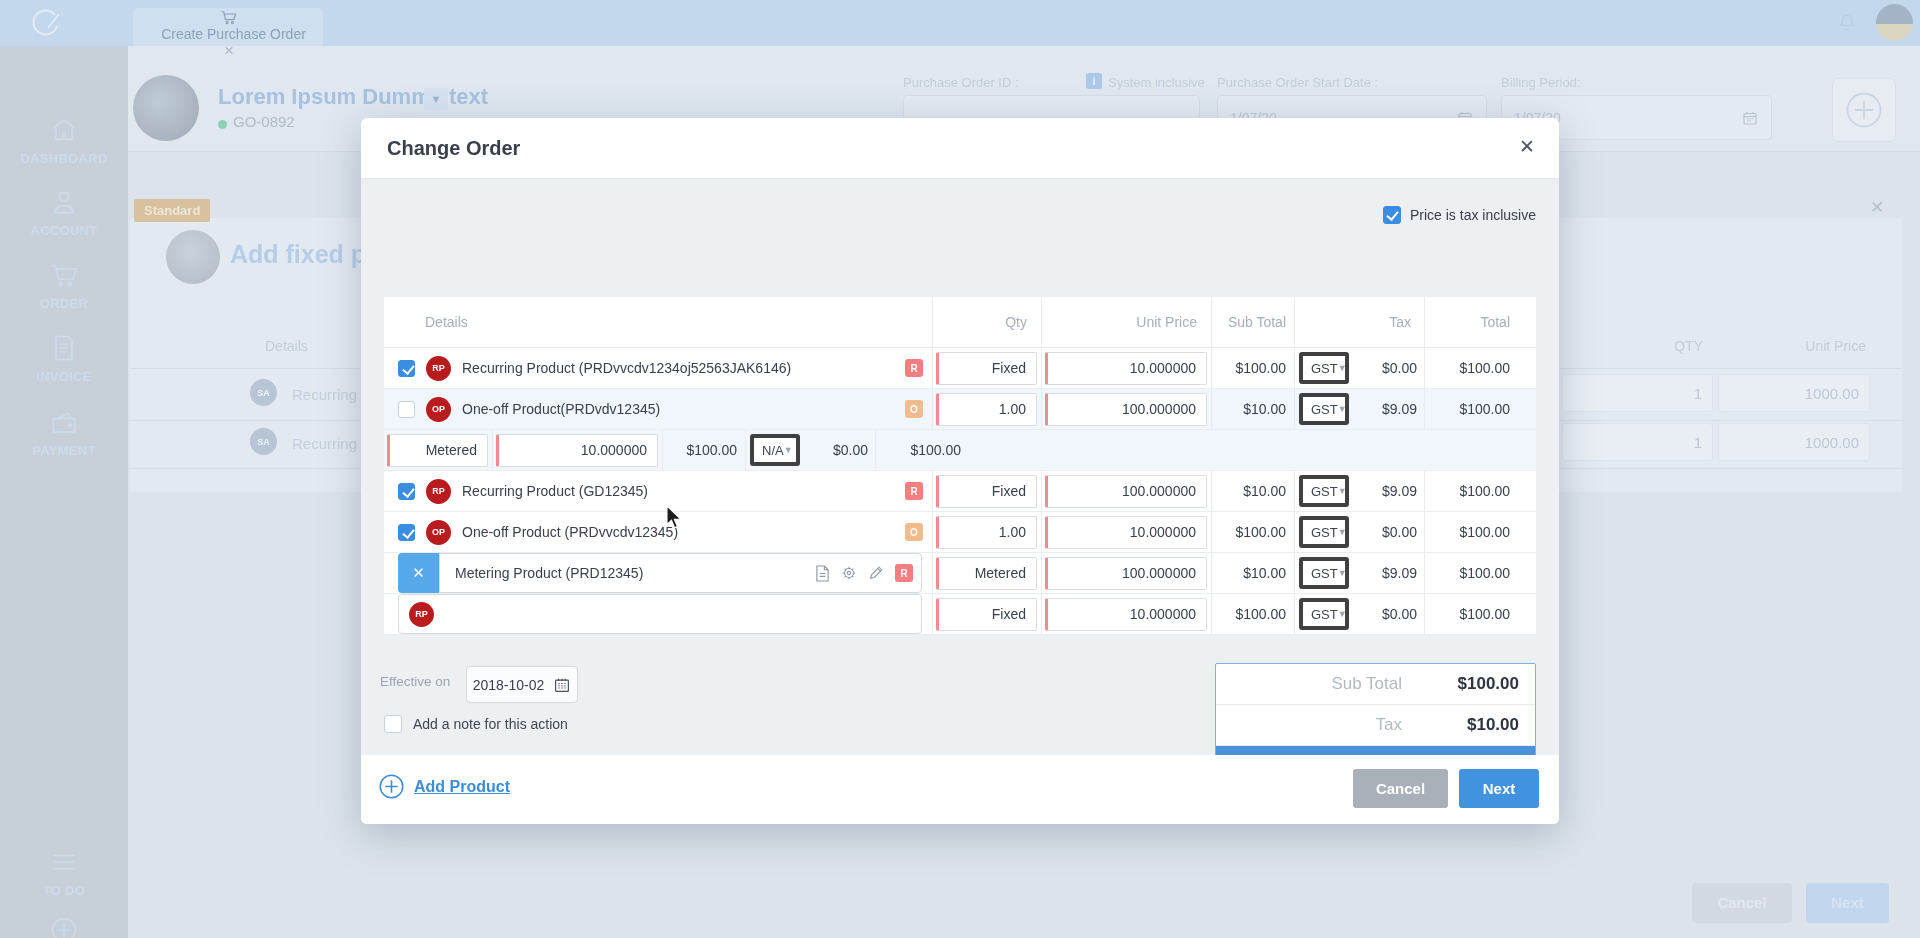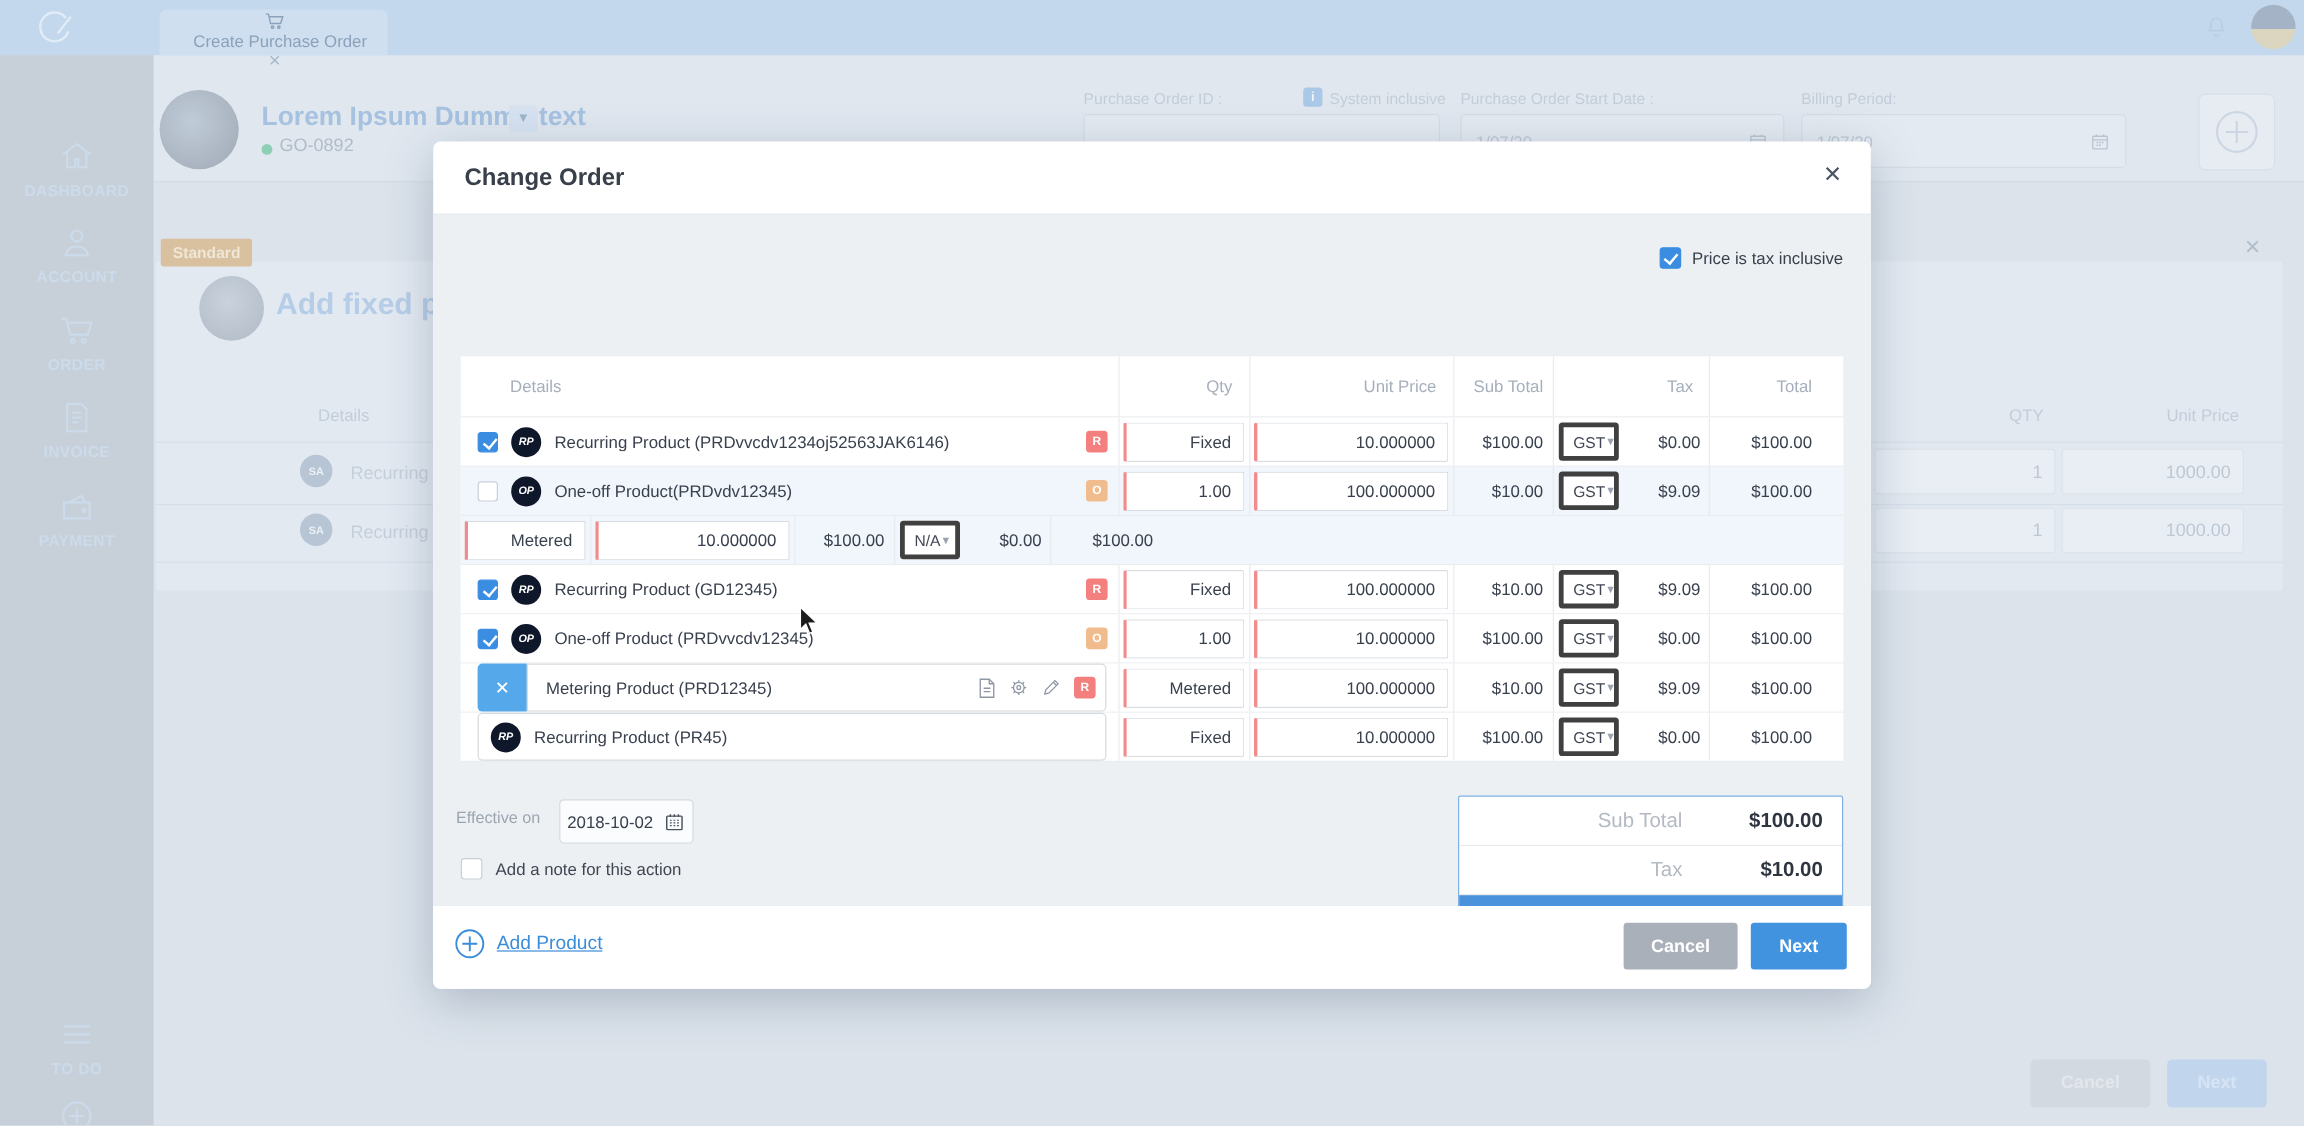--- a/index.html
+++ b/index.html
@@ -70,21 +70,21 @@
   .mrow.hl { background:#f0f6fb; }
   .cell { height:100%; border-right:1px solid #e9ecef; display:flex; align-items:center; }
   .cell:last-child { border-right:none; }
   .c-details { width:549px; padding-left:14px; }
   .thead .c-details { padding-left:41px; }
   .c-qty { width:109px; justify-content:flex-end; padding-right:14px; }
   .c-price { width:170px; justify-content:flex-end; padding-right:14px; }
   .c-sub { width:83px; justify-content:flex-end; padding-right:8px; }
   .c-tax { width:130px; justify-content:space-between; padding:0 7px 0 4px; }
   .c-total { width:111px; justify-content:flex-end; padding-right:26px; }
-  .cbadge { width:25px; height:25px; border-radius:50%; background:#0f172a; color:#fff; font-size:9px; font-weight:bold; display:flex; align-items:center; justify-content:center; margin-left:11px; flex:none;font-style:italic; }
+  .cbadge { width:25px; height:25px; border-radius:50%; background:#b91c1c; color:#fff; font-size:9px; font-weight:bold; display:flex; align-items:center; justify-content:center; margin-left:11px; flex:none; }
   .pname { font-size:14px; color:#39414e; margin-left:11px; white-space:nowrap; overflow:hidden; flex:1; }
   .tag { width:18px; height:18px; border-radius:3px; color:#fff; font-size:10px; font-weight:bold; display:flex; align-items:center; justify-content:center; margin-right:9px; flex:none; }
   .tinput { height:33px; background:#fff; border:1px solid #d9dde2; border-left:3px solid #f28b8b; border-radius:2px; font-size:14px; color:#39414e; display:flex; align-items:center; justify-content:flex-end; padding:0 10px; }
   .c-qty .tinput { width:101px; margin-right:-10px; }
   .c-price .tinput { width:162px; margin-right:-10px; }
   .money { font-size:14px; color:#39414e; }
   .tselect { width:50px; height:32px; border:4px solid #404040; border-radius:3px; background:#fff; display:flex; align-items:center; padding:0 6px 0 8px; font-size:13px; color:#3f4652; }
   .tselect .sel-caret { margin-left:auto; font-size:9px; color:#9aa3ae; }
   .xbtn { width:41px; height:40px; background:#55a8e9; border-radius:4px 0 0 4px; color:#fff; font-size:15px; display:flex; align-items:center; justify-content:center; flex:none; }
   .editbox { height:40px; border:1px solid #d6dade; border-radius:0 4px 4px 0; background:#fff; display:flex; align-items:center; flex:1; margin-right:10px; }
@@ -101,21 +101,21 @@
   .totals { position:absolute; left:854px; top:484px; width:321px; border:1.5px solid #7fb0e4; border-radius:2px; background:#fff; }
   .t-row { height:41px; display:flex; align-items:center; border-bottom:1px solid #e8eaee; }
   .t-row:last-child { border-bottom:none; }
   .t-label { width:186px; text-align:right; font-size:17px; color:#b4bac2; }
   .t-val { flex:1; text-align:right; padding-right:16px; font-size:17px; font-weight:600; color:#2e3440; }
   .t-row.grand { background:#4a92dc; }
   .t-row.grand .t-label, .t-row.grand .t-val { color:#fff; }
 
   .m-footer { position:absolute; left:0; top:637px; width:100%; height:69px; background:#fff; border-radius:0 0 6px 6px; }
   .addprod { position:absolute; left:17px; top:18px; display:flex; align-items:center; gap:9px; color:#3c8dd9; }
-  .addprod-label { font-size:16px; font-weight:normal; text-decoration:underline; }
+  .addprod-label { font-size:16px; font-weight:bold; text-decoration:underline; }
   .m-btn { position:absolute; top:14px; height:39px; border-radius:3px; color:#fff; font-size:15px; font-weight:bold; text-align:center; line-height:39px; }
   .m-cancel { left:992px; width:95px; background:#a9b0ba; }
   .m-next { left:1098px; width:80px; background:#4193e0; }
 
   .cursor { left:665px; top:505px; }
 </style>
 </head>
 <body>
 
 <div class="screen">
@@ -485,21 +485,20 @@
           </div>
           <div class="cell c-total">
               <span class="money">$100.00</span>
             </div>
         </div>
 
         <div class="mrow">
           <div class="cell c-details" style="padding-left:14px">
             <span class="newbox">
               <span class="cbadge" style="margin-left:10px">RP</span>
-              <span class="pname">Recurring Product (PR45)</span>
             </span>
           </div>
           <div class="cell c-qty">
               <span class="tinput">Fixed</span>
             </div>
           <div class="cell c-price">
               <span class="tinput">10.000000</span>
             </div>
           <div class="cell c-sub">
               <span class="money">$100.00</span>

